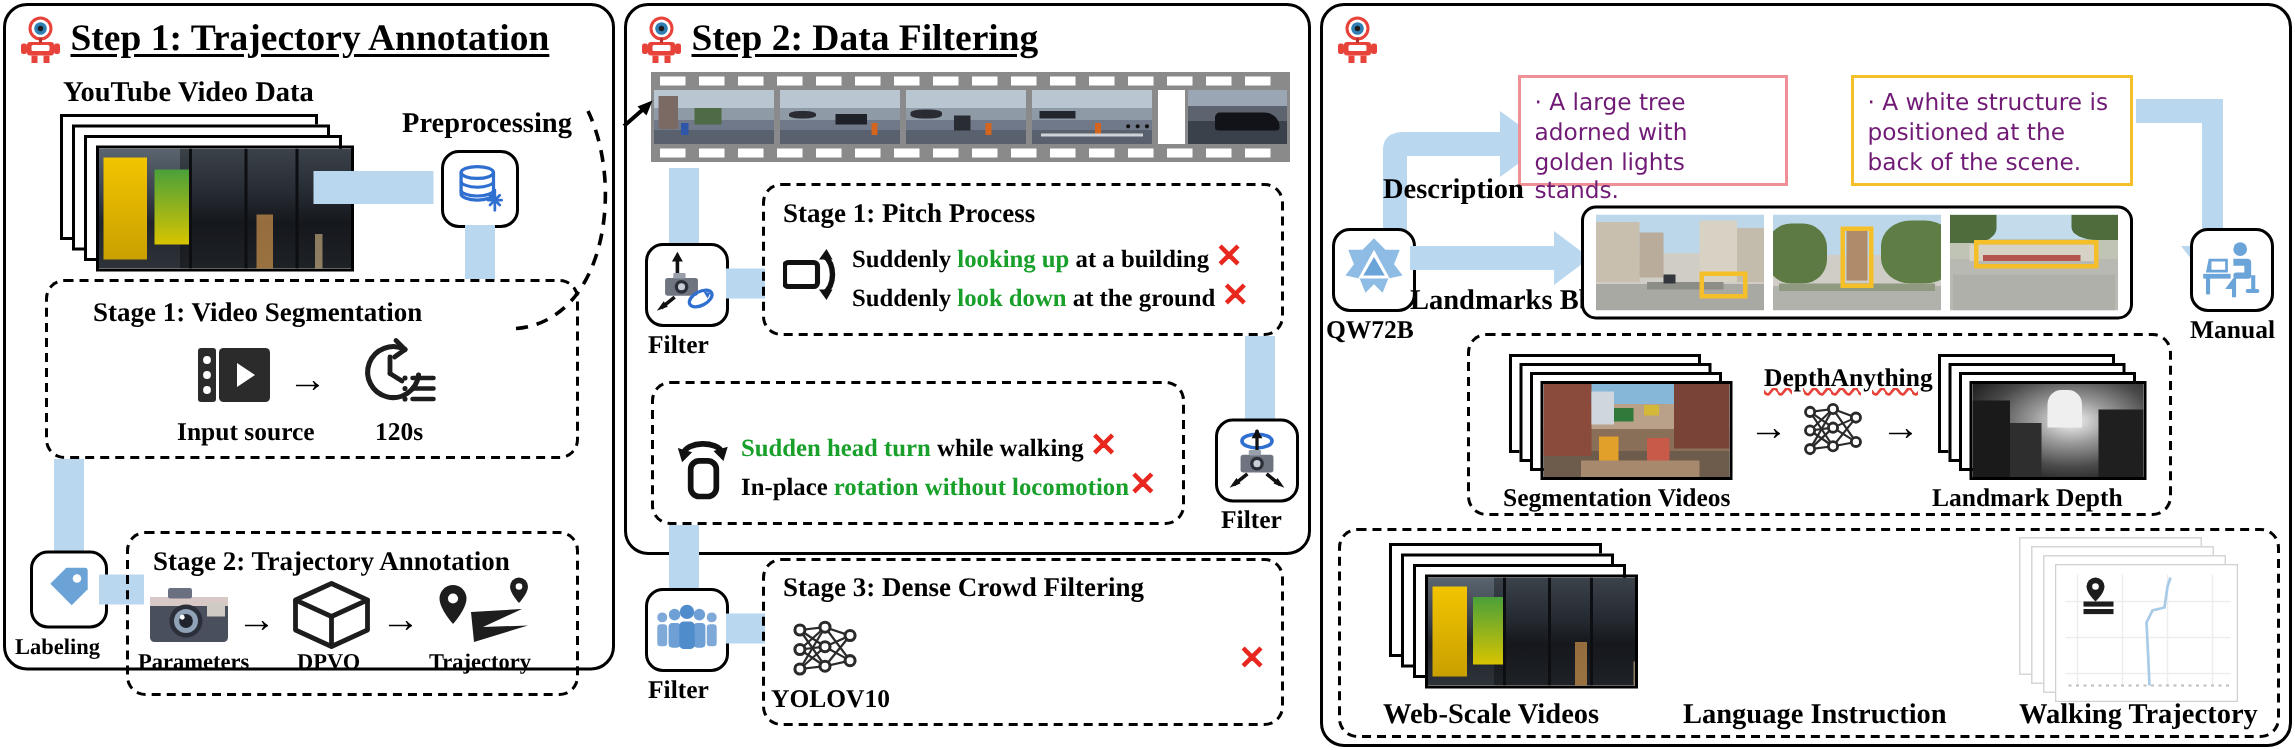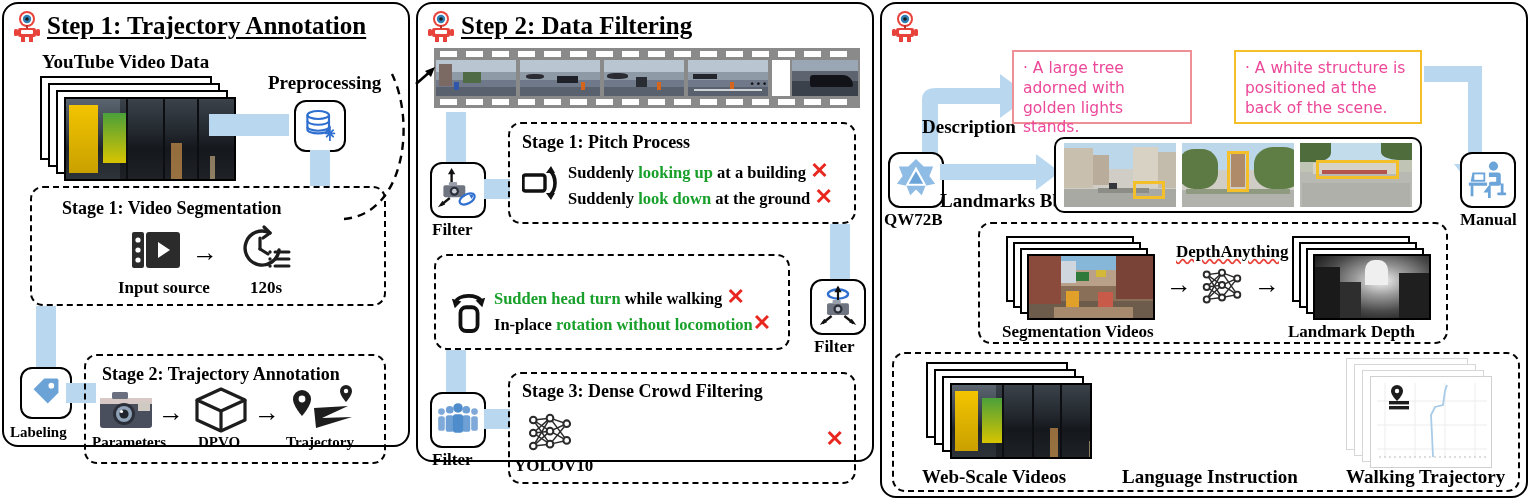--- a/index.html
+++ b/index.html
@@ -10,21 +10,21 @@
     overflow:hidden;
     position:relative;
   }
   .panel {
     position:absolute;
     border:2.5px solid #000;
     border-radius:16px;
     background:#fff;
   }
   #panel1 { left:2px;  top:2px; width:408px; height:445px; }
-  #panel2 { left:416px;top:2px; width:458px; height:460px; }
+  #panel2 { left:416px;top:2px; width:458px; height:368px; }
   #panel3 { left:880px;top:2px; width:648px; height:496px; }
 
   .step-title {
     font-weight:bold; font-size:25px; letter-spacing:0px;
     text-decoration:underline; text-underline-offset:3px;
     white-space:nowrap; color:#000;
     font-family:"Liberation Serif", serif;
   }
   .robot-icon { width:26px; height:32px; }
 
@@ -113,21 +113,21 @@
   .traj-card{
     width:100%;height:100%;background:#fff;position:relative;
   }
   .arrow-blk{ font-size:26px; line-height:1; font-weight:bold; }
 
   .red-x { color:#e8271f; font-weight:bold; font-size:22px; line-height:1; }
   .green { color:#18a02b; }
 
   .hand {
     font-family:"DejaVu Sans", sans-serif;
-    font-size:15.5px; line-height:1.28; color:#ec4899;
+    font-size:15.5px; line-height:1.28; color:#701a75;
   }
   .desc-box{ position:absolute; background:#fff; border:2.5px solid #000; padding:7px 9px; }
 
   .filmstrip{ position:absolute; background:#8a8a8a; }
   .perf{ position:absolute; background:#fff; height:6px; width:17px; }
   .frame{ position:absolute; overflow:hidden; }
 </style>
 </head>
 <body>
 

